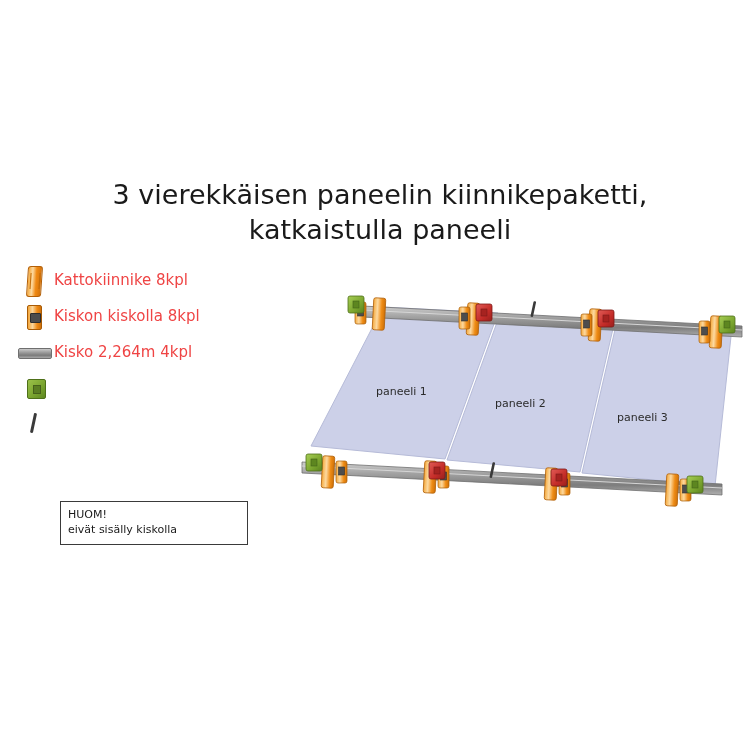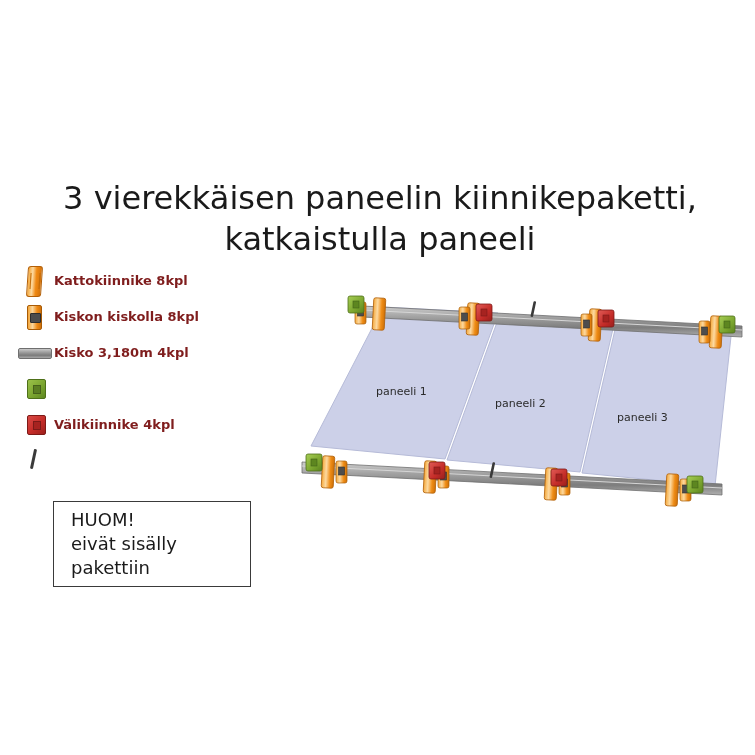--- a/index.html
+++ b/index.html
@@ -16,21 +16,21 @@
     overflow: hidden;
   }
 
   
   #title {
     position: absolute;
     left: 60px;
     top: 178px;
     width: 640px;
     text-align: center;
-    font-size: 32px;
+    font-size: 27px;
     line-height: 1.28;
     color: #1a1a1a;
   }
   #title .line { display: block; }
 
   
   #legend {
     position: absolute;
     left: 14px;
     top: 262px;
@@ -42,24 +42,23 @@
     display: flex;
     align-items: center;
   }
   .legend-icon {
     position: relative;
     width: 40px;
     height: 36px;
     flex: 0 0 40px;
   }
   .legend-label {
-    font-size: 13px;
-    color: #7f1d1d;
+    font-size: 15px;
+    color: #ef4444;
     white-space: nowrap;
-    font-weight: bold;
   }
 
   
   .ico-roof {
     position: absolute;
     left: 13px; top: 4px;
     width: 13px; height: 29px;
     background: linear-gradient(to right, #f6a93b 0%, #fcd9a0 32%, #f08a14 62%, #d4730a 100%);
     border: 1px solid #b35f06;
     border-radius: 3px;
@@ -135,27 +134,27 @@
     left: 18px; top: 7px;
     width: 3px; height: 20px;
     background: #3a3a3a;
     transform: rotate(12deg);
     border-radius: 1px;
   }
 
   
   #note {
     position: absolute;
-    left: 53px;
+    left: 60px;
     top: 501px;
     width: 172px;
     border: 1px solid #3a3a3a;
     background: #ffffff;
-    padding: 6px 7px 7px 17px;
-    font-size: 18px;
+    padding: 6px 7px 7px 7px;
+    font-size: 11px;
     line-height: 1.32;
     color: #1a1a1a;
   }
   #note .nline { display: block; }
 
   
   #diagram {
     position: absolute;
     left: 295px;
     top: 274px;
@@ -192,47 +191,41 @@
       <span class="legend-icon">
           <span class="ico-railclip"></span>
         </span>
       <span class="legend-label">Kiskon kiskolla 8kpl</span>
     </div>
 
     <div class="legend-row">
       <span class="legend-icon">
           <span class="ico-rail"></span>
         </span>
-      <span class="legend-label">Kisko 3,180m 4kpl</span>
+      <span class="legend-label">Kisko 2,264m 4kpl</span>
     </div>
 
     <div class="legend-row">
       <span class="legend-icon">
           <span class="ico-end"></span>
         </span>
     </div>
 
-    <div class="legend-row">
-      <span class="legend-icon">
-          <span class="ico-mid"></span>
-        </span>
-      <span class="legend-label">Välikiinnike 4kpl</span>
-    </div>
 
     <div class="legend-row">
       <span class="legend-icon">
           <span class="ico-bolt"></span>
         </span>
     </div>
 
   </div>
 
   <div id="note">
     <span class="nline">HUOM!</span>
-    <span class="nline">eivät sisälly pakettiin</span>
+    <span class="nline">eivät sisälly kiskolla</span>
   </div>
 
   <div id="diagram">
     <svg width="455" height="260" viewBox="0 0 455 260" xmlns="http://www.w3.org/2000/svg">
       <defs>
         <linearGradient id="railGrad" x1="0" y1="0" x2="0" y2="1">
           <stop offset="0%" stop-color="#cfcfcf"></stop>
           <stop offset="35%" stop-color="#a2a2a2"></stop>
           <stop offset="70%" stop-color="#7d7d7d"></stop>
           <stop offset="100%" stop-color="#b0b0b0"></stop>

